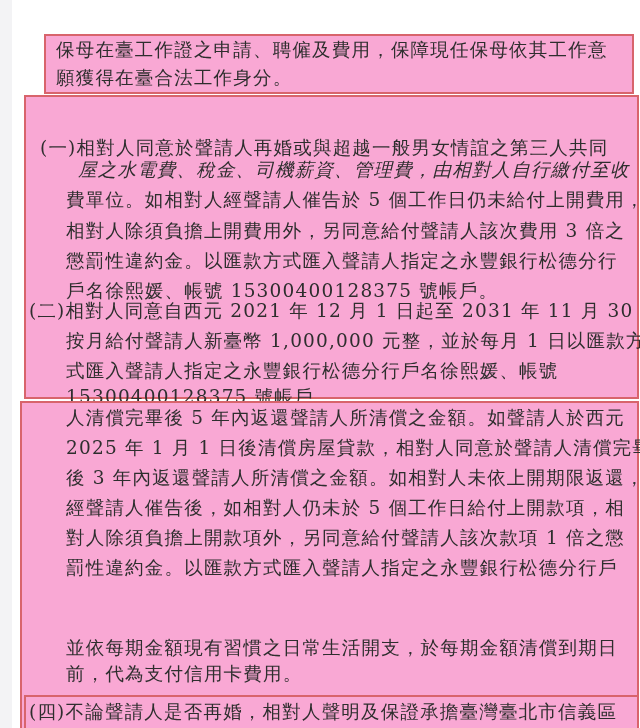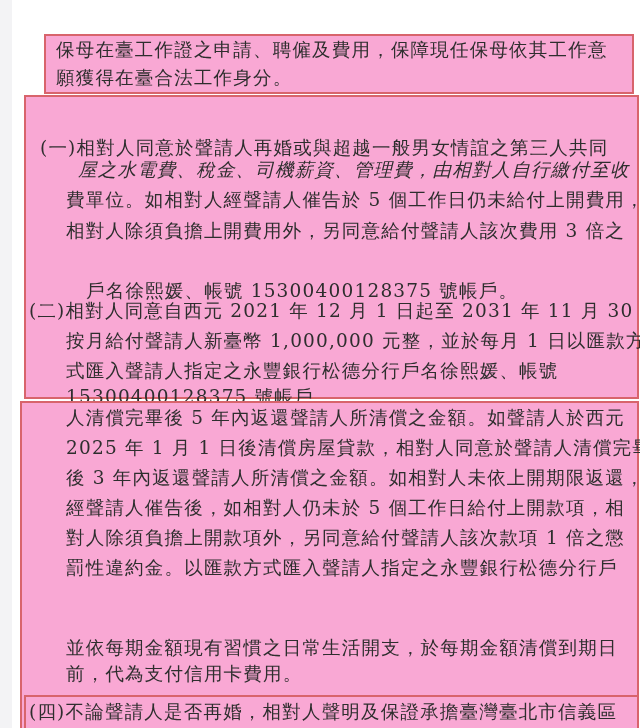--- a/index.html
+++ b/index.html
@@ -31,21 +31,22 @@
 <div class="box" style="left:44px; top:34px; width:590px; height:60px;">
   <div class="line" style="left:10px; top:-2px;">保母在臺工作證之申請、聘僱及費用，保障現任保母依其工作意</div>
   <div class="line" style="left:10px; top:26px;">願獲得在臺合法工作身分。</div>
 </div>
 
 <div class="box" style="left:24px; top:95px; width:615px; height:304px;">
   <div class="line" style="left:14px; top:-3px;margin-top:38px;">(一)相對人同意於聲請人再婚或與超越一般男女情誼之第三人共同</div>
   <div class="line" style="left:52px; top:57px;font-style:italic;">屋之水電費、稅金、司機薪資、管理費，由相對人自行繳付至收</div>
   <div class="line" style="left:40px; top:87px;">費單位。如相對人經聲請人催告於 5 個工作日仍未給付上開費用，</div>
   <div class="line" style="left:40px; top:118px;">相對人除須負擔上開費用外，另同意給付聲請人該次費用 3 倍之</div>
-  <div class="line" style="left:40px; top:178px;margin-left:20px;">戶名徐熙媛、帳號 15300400128375 號帳戶。</div>
+  <div class="line" style="left:40px; top:148px;">懲罰性違約金。以匯款方式匯入聲請人指定之永豐銀行松德分行</div>
+  <div class="line" style="left:40px; top:178px;">戶名徐熙媛、帳號 15300400128375 號帳戶。</div>
   <div class="line" style="left:3px; top:198px;">(二)相對人同意自西元 2021 年 12 月 1 日起至 2031 年 11 月 30 日止，</div>
   <div class="line" style="left:40px; top:228px;">按月給付聲請人新臺幣 1,000,000 元整，並於每月 1 日以匯款方</div>
   <div class="line" style="left:40px; top:258px;">式匯入聲請人指定之永豐銀行松德分行戶名徐熙媛、帳號</div>
   <div class="line" style="left:40px; top:284px;">15300400128375 號帳戶。</div>
 </div>
 
 <div class="box" style="left:20px; top:401px; width:619px; height:348px;">
   <div class="line" style="left:44px; top:-1px;">人清償完畢後 5 年內返還聲請人所清償之金額。如聲請人於西元</div>
   <div class="line" style="left:44px; top:29px;">2025 年 1 月 1 日後清償房屋貸款，相對人同意於聲請人清償完畢</div>
   <div class="line" style="left:44px; top:59px;">後 3 年內返還聲請人所清償之金額。如相對人未依上開期限返還，</div>

